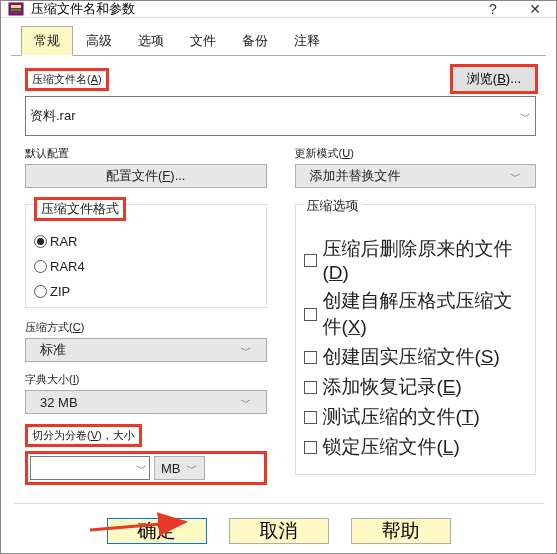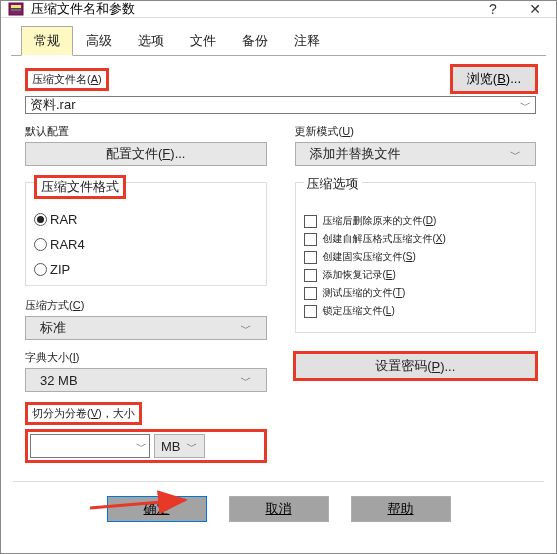--- a/index.html
+++ b/index.html
@@ -16,47 +16,47 @@
   .tab.active { border: 1px solid #aaa; border-bottom: 1px solid #fff; background: #fef9c3; position:relative; z-index:2; }
   .tabline { position:absolute; left:10px; right:10px; bottom:0; height:1px; background:#aaa; z-index:1;}
 
   .content { padding: 10px 20px 0 24px; font-size: 13px; color:#222; }
 
   .row { display:flex; align-items:center; }
   .label { font-size:11px; }
   .u { text-decoration: underline; }
 
   .browse-btn { background:#e1e1e1; border:1px solid #adadad; padding:3px 14px; font-size:13px; }
-  .filename { width: 100%; border:1px solid #7a7a7a; height:18px; padding:0 4px 0 4px; font-size:13px; display:flex; align-items:center; justify-content:space-between; }
+  .filename { width: 100%; border:1px solid #7a7a7a; height:40px; padding:0 4px 0 4px; font-size:13px; display:flex; align-items:center; justify-content:space-between; }
   .combo { width:100%; background:#e7e7e7; border:1px solid #adadad; height:24px; padding:0 14px; display:flex; align-items:center; justify-content:space-between; font-size:13px; }
   .caret { font-size:11px; color:#555; }
 
   .half { display:flex; gap:28px; margin-top:10px; }
   .col { flex:1; }
 
   .fieldset { border:1px solid #ddd; padding:5px 8px 8px 8px; margin-top:8px; }
   .legend { position:relative; top:-13px; background:#fff; display:inline-block; padding:0 3px; font-size:13px; }
   .legendbox { height:4px; }
 
   .radios { display:flex; gap:10px; margin-top:-4px;flex-direction:column; }
   .radio { display:flex; align-items:center; gap:3px; font-size:13px; }
   .rdot { width:13px; height:13px; border:1px solid #555; border-radius:50%; display:flex; align-items:center; justify-content:center; }
   .rdot.sel::after { content:""; width:7px; height:7px; background:#222; border-radius:50%; }
 
-  .check { display:flex; align-items:center; gap:6px; font-size:10px; margin:4px 0; }
+  .check { display:flex; align-items:center; gap:6px; font-size:19px; margin:4px 0; }
   .cbox { width:13px; height:13px; border:1px solid #555; background:#fff; flex-shrink:0; }
 
   .small-combo { display:flex; align-items:center; gap:4px; }
   .size-val { width:120px; border:1px solid #7a7a7a; height:24px; background:#fff; display:flex; justify-content:flex-end; align-items:center; padding:0 2px; }
   .unit { border:1px solid #adadad; background:#e7e7e7; height:24px; padding:0 6px; display:flex; align-items:center; gap:6px; font-size:13px;}
 
   .pwdbtn { width:100%; background:#e1e1e1; border:1px solid #adadad; height:26px; font-size:13px; display:flex; align-items:center; justify-content:center; }
 
   .footer { display:flex; justify-content:center; gap:22px; padding:14px 0 0 0; border-top:1px solid #ddd; margin:18px 12px 0 12px; align-items:center; position:relative; }
-  .footbtn { width:100px; height:26px; background:#a3a3a3; border:1px solid #adadad; font-size:13px; display:flex; align-items:center; justify-content:center;text-decoration:underline; }
+  .footbtn { width:100px; height:26px; background:#fef9c3; border:1px solid #adadad; font-size:19px; display:flex; align-items:center; justify-content:center; }
   .footbtn.primary { border:1.5px solid #0078d7; }
 
   .hl { outline:3px solid #e73828; outline-offset:-1px; }
   .hlbox { border:3px solid #e73828; }
 
   .arrow { position:absolute; left:72px; top:8px; }
 </style>
 </head>
 <body>
 
@@ -188,27 +188,20 @@
           <div class="check">
               <span class="cbox"></span>
               <span><span>测试压缩的文件(</span><span class="u">T</span><span>)</span></span>
             </div>
           <div class="check">
               <span class="cbox"></span>
               <span><span>锁定压缩文件(</span><span class="u">L</span><span>)</span></span>
             </div>
         </div>
 
-        <div style="margin-top:20px;">
-          <div class="pwdbtn hl">
-            <span>设置密码(</span>
-              <span class="u">P</span>
-              <span>)...</span>
-          </div>
-        </div>
       </div>
     </div>
   </div>
 
   <div class="footer">
     <svg class="arrow" width="110" height="28">
       <defs>
           <marker id="ah" markerWidth="10" markerHeight="8" refX="9" refY="4" orient="auto">
             <polygon points="0 0, 10 4, 0 8" fill="#e73828"></polygon>
           </marker>

